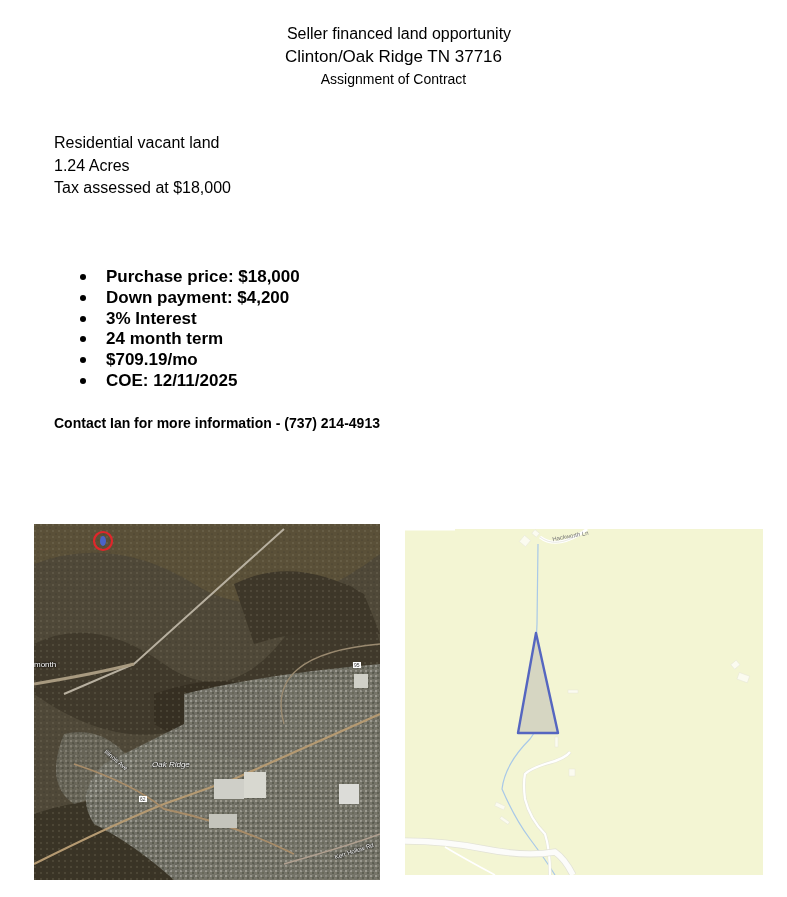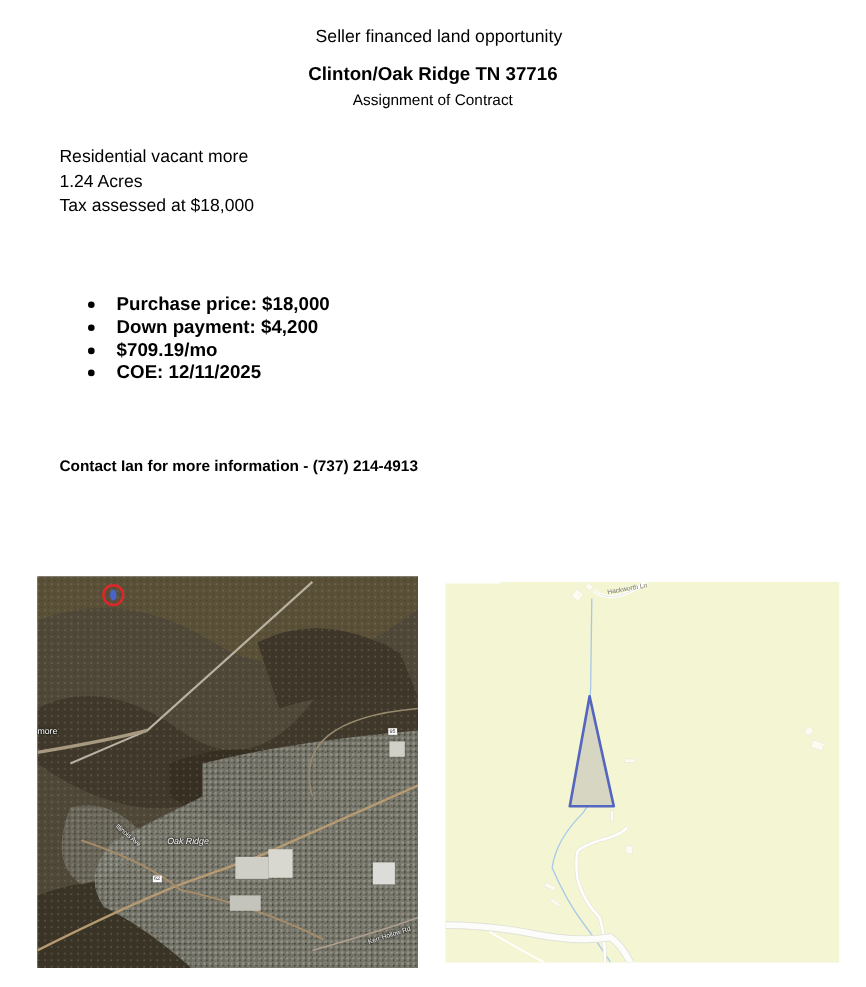--- a/index.html
+++ b/index.html
@@ -1,21 +1,21 @@
 <!DOCTYPE html>
 <html><head>
   <meta charset="utf-8">
   <style>
     * { box-sizing: border-box; margin: 0; padding: 0; }
     html, body { width: 787px; height: 897px; background: #ffffff; overflow: hidden; }
     body { font-family: "Liberation Sans", sans-serif; color: #000; position: relative; }
 
     .header { position: absolute; top: 22px; left: 0; width: 787px; text-align: center; }
     .header .line1 { font-size: 16px; line-height: 23px; padding-left: 11px; }
-    .header .line2 { font-size: 17px; font-weight: bold; line-height: 23px; margin-top: 11px; }
+    .header .line2 { font-size: 17px; font-weight: normal; line-height: 23px; }
     .header .line3 { font-size: 14px; line-height: 22px; }
 
     .details { position: absolute; top: 132px; left: 54px; font-size: 16px; line-height: 22.5px; }
 
     .terms { position: absolute; top: 267px; left: 78px; list-style: none; font-size: 17px; font-weight: bold; }
     .terms li { position: relative; padding-left: 28px; line-height: 20.8px; }
     .terms li .bullet { position: absolute; left: 2px; top: 7px; width: 6px; height: 6px; border-radius: 50%; background: #000; }
 
     .contact { position: absolute; top: 413px; left: 54px; font-size: 14px; font-weight: bold; line-height: 20px; }
 
@@ -28,28 +28,30 @@
 </head>
 <body>
 
 <div class="header">
   <div class="line1">Seller financed land opportunity</div>
   <div class="line2">Clinton/Oak Ridge TN 37716</div>
   <div class="line3">Assignment of Contract</div>
 </div>
 
 <div class="details">
-  <div>Residential vacant more</div>
+  <div>Residential vacant land</div>
   <div>1.24 Acres</div>
   <div>Tax assessed at $18,000</div>
 </div>
 
 <ul class="terms">
   <li><span class="bullet"></span><span>Purchase price: $18,000</span></li>
   <li><span class="bullet"></span><span>Down payment: $4,200</span></li>
+  <li><span class="bullet"></span><span>3% Interest</span></li>
+  <li><span class="bullet"></span><span>24 month term</span></li>
   <li><span class="bullet"></span><span>$709.19/mo</span></li>
   <li><span class="bullet"></span><span>COE: 12/11/2025</span></li>
 </ul>
 
 <div class="contact">Contact Ian for more information - (737) 214-4913</div>
 
 <div class="map-sat">
   <svg width="346" height="356" viewBox="0 0 346 356">
     <defs>
       <pattern id="speck" width="6" height="6" patternUnits="userSpaceOnUse">
@@ -85,21 +87,21 @@
 
     <rect x="180" y="255" width="30" height="20" fill="#cfcfc8"></rect>
     <rect x="210" y="248" width="22" height="26" fill="#d8d8d0"></rect>
     <rect x="175" y="290" width="28" height="14" fill="#c4c4bc"></rect>
     <rect x="305" y="260" width="20" height="20" fill="#dcdcd8"></rect>
     <rect x="320" y="150" width="14" height="14" fill="#d0d0c8"></rect>
 
     <circle cx="69" cy="17" r="9" fill="none" stroke="#e0262a" stroke-width="2.2"></circle>
     <ellipse cx="69" cy="17" rx="3" ry="5" fill="#4a63c8"></ellipse>
   </svg>
-  <span class="sat-label" style="left:0px; top:136px;">more</span>
+  <span class="sat-label" style="left:0px; top:136px;">month</span>
   <span class="sat-label" style="left:118px; top:236px; font-size:8px;font-style:italic;">Oak Ridge</span>
   <span class="sat-label" style="left:68px; top:233px; transform:rotate(40deg); font-size:6px;">Illinois Ave</span>
   <span class="sat-label" style="left:300px; top:324px; transform:rotate(-18deg); font-size:6px;">Kerr Hollow Rd</span>
   <span class="sat-label" style="left:319px; top:138px; font-size:5px; background:#fff; color:#333; text-shadow:none; padding:0 1px;">95</span>
   <span class="sat-label" style="left:105px; top:272px; font-size:5px; background:#fff; color:#333; text-shadow:none; padding:0 1px;">62</span>
 </div>
 
 <div class="map-road">
   <svg width="358" height="346" viewBox="0 0 358 346">
     <rect width="358" height="346" fill="#f3f5d3"></rect>

